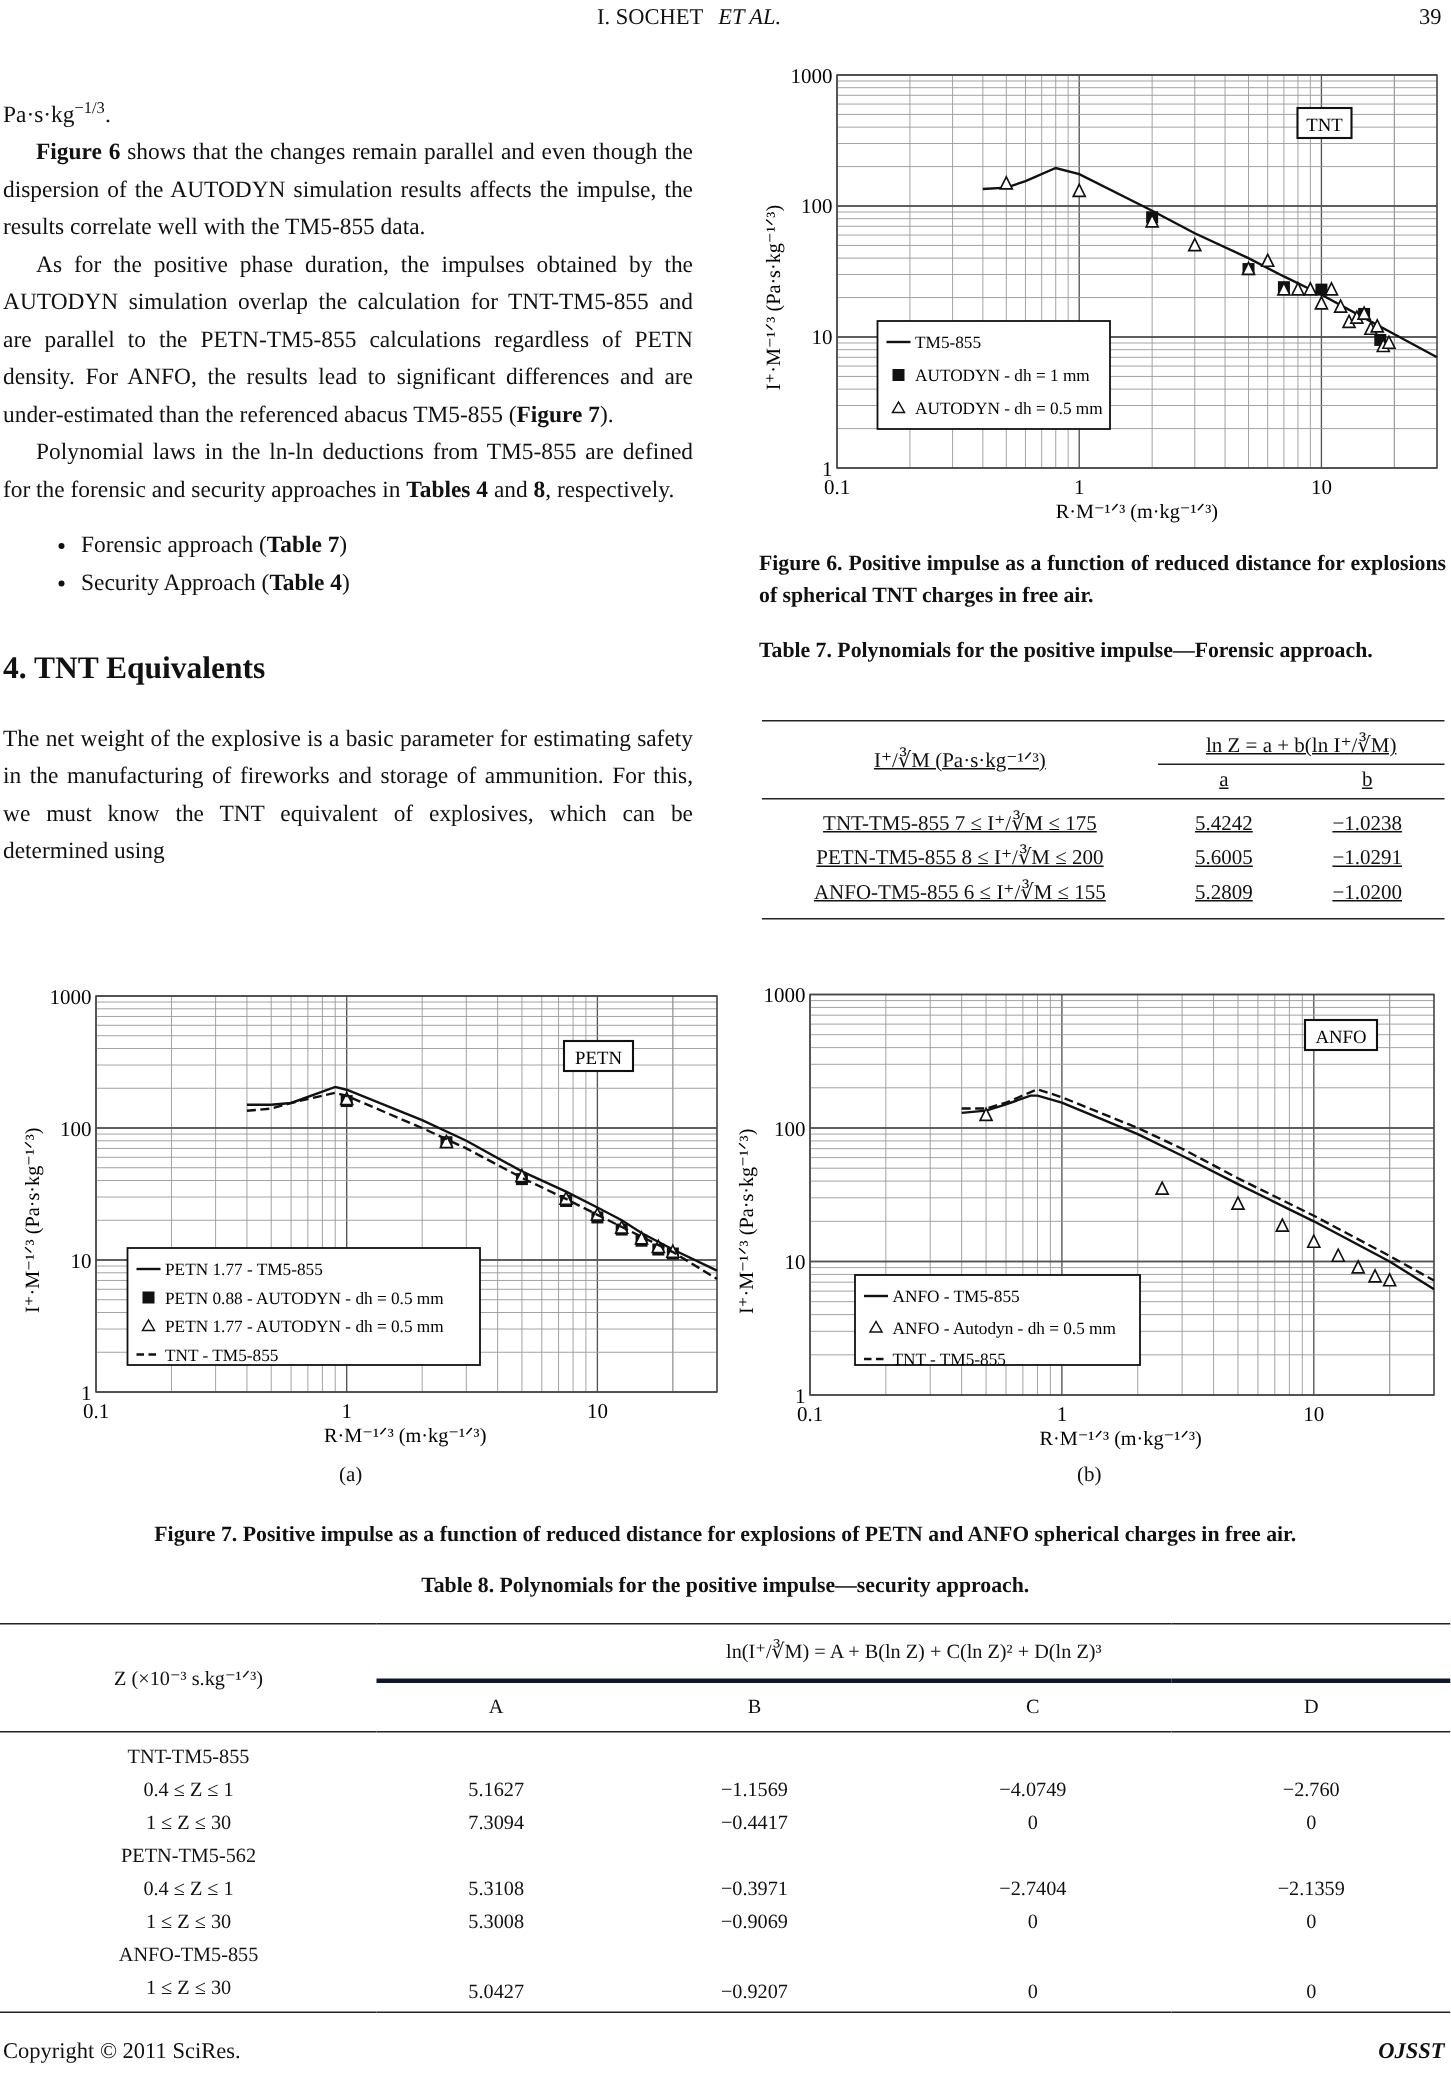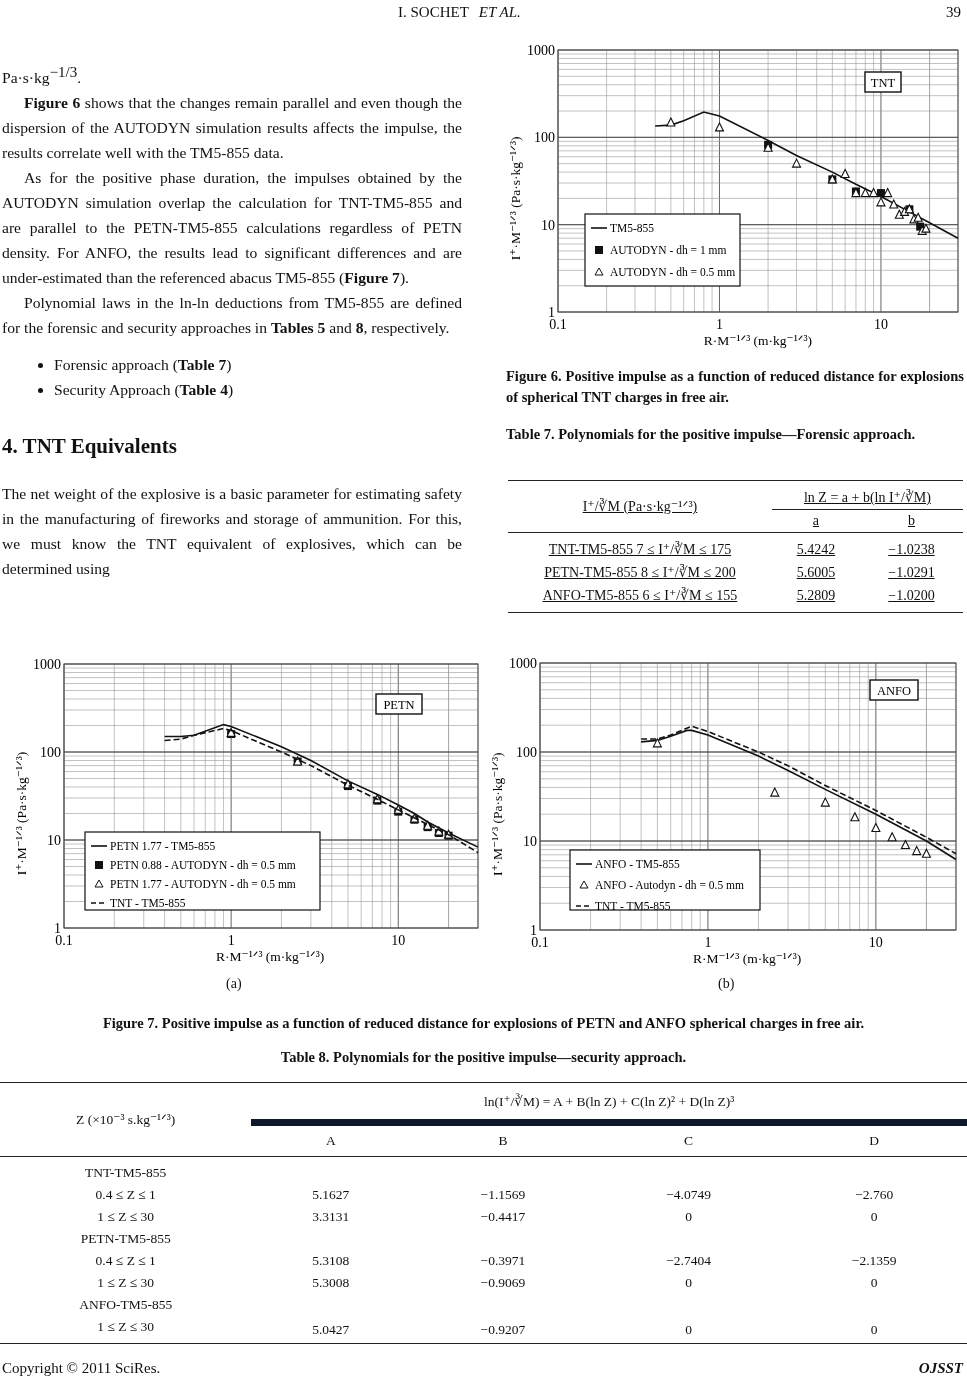--- a/index.html
+++ b/index.html
@@ -25,37 +25,37 @@
   .t7 td, .t7 th { text-align:center; font-weight:normal; padding:3px 4px; }
   .toprule { border-top:1.5px solid #222; }
   .botrule { border-bottom:1.5px solid #222; }
   .midrule { border-bottom:1px solid #222; }
   .fig7cap { left:0; top:1013px; width:967px; text-align:center; }
   .tab8cap { left:0; top:1047px; width:967px; text-align:center; }
   .t8 { left:0; top:1082px; width:967px; font-size:13.5px; }
   .t8 td, .t8 th { font-weight:normal; text-align:center; padding:1px 4px; height:20px; }
   .foot { left:2px; top:1360px; width:963px; font-size:15px; }
   .foot .jn { position:absolute; right:2px; top:0; font-weight:bold; font-style:italic;text-align:right; }
-  .sub { font-size:15px; vertical-align:super; }
+  .sub { font-size:11px; vertical-align:super; }
   svg text { font-family:"Liberation Serif", "DejaVu Serif", serif; }
   .subfig-label { font-size:14px; }
 </style>
 </head>
 <body>
 
 <div class="abs hdr">
   <span class="authors"><span>I. SOCHET</span><i>ET AL.</i></span>
   <span class="pno">39</span>
 </div>
 
 <div class="abs col-left">
   <p><span>Pa·s·kg</span><sup class="sub">−1/3</sup><span>.</span></p>
   <p class="ind"><span class="bold">Figure 6</span><span> shows that the changes remain parallel and even though the dispersion of the AUTODYN simulation results affects the impulse, the results correlate well with the TM5-855 data.</span></p>
   <p class="ind"><span>As for the positive phase duration, the impulses obtained by the AUTODYN simulation overlap the calculation for TNT-TM5-855 and are parallel to the PETN-TM5-855 calculations regardless of PETN density. For ANFO, the results lead to significant differences and are under-estimated than the referenced abacus TM5-855 (</span><span class="bold">Figure 7</span><span>).</span></p>
-  <p class="ind"><span>Polynomial laws in the ln-ln deductions from TM5-855 are defined for the forensic and security approaches in </span><span class="bold">Tables 5</span><span> and </span><span class="bold">8</span><span>, respectively.</span></p>
+  <p class="ind"><span>Polynomial laws in the ln-ln deductions from TM5-855 are defined for the forensic and security approaches in </span><span class="bold">Tables 4</span><span> and </span><span class="bold">8</span><span>, respectively.</span></p>
   <ul>
     <li><span>Forensic approach (</span><span class="bold">Table 7</span><span>)</span></li>
     <li><span>Security Approach (</span><span class="bold">Table 4</span><span>)</span></li>
   </ul>
   <h2>4. TNT Equivalents</h2>
   <p>The net weight of the explosive is a basic parameter for estimating safety in the manufacturing of fireworks and storage of ammunition. For this, we must know the TNT equivalent of explosives, which can be determined using</p>
 </div>
 
 <svg class="abs" id="fig6" style="left:495px;top:36px" width="472" height="320">
     <g>
@@ -374,21 +374,21 @@
     <text x="113" y="260" font-size="11.5">TNT - TM5-855</text>
   </svg>
 <div class="abs subfig-label" style="left:718px;top:976px">(b)</div>
 <div class="abs caption fig7cap">Figure 7. Positive impulse as a function of reduced distance for explosions of PETN and ANFO spherical charges in free air.</div>
 
 <div class="abs caption tab8cap">Table 8. Polynomials for the positive impulse—security approach.</div>
 <table class="abs t8">
   <tbody>
       <tr class="toprule">
     <td rowspan="2" class="midrule" style="width:26%">Z  (×10⁻³ s.kg⁻¹ᐟ³)</td>
-    <td colspan="4" style="border-bottom:7px solid #0f172a;height:34px">ln(I⁺/∛M) = A + B(ln Z) + C(ln Z)² + D(ln Z)³</td>
+    <td colspan="4" style="border-bottom:3px solid #0f172a;height:34px">ln(I⁺/∛M) = A + B(ln Z) + C(ln Z)² + D(ln Z)³</td>
   </tr>
   <tr class="midrule" style="height:34px">
     <td>A</td>
     <td>B</td>
     <td>C</td>
     <td>D</td>
   </tr>
   <tr>
         <td style="padding-top:6px">TNT-TM5-855</td>
         <td></td>
@@ -398,27 +398,27 @@
       </tr>
   <tr>
         <td>0.4 ≤ Z ≤ 1</td>
         <td>5.1627</td>
         <td>−1.1569</td>
         <td>−4.0749</td>
         <td>−2.760</td>
       </tr>
   <tr>
         <td>1 ≤ Z ≤ 30</td>
-        <td>3.3131</td>
+        <td>7.3094</td>
         <td>−0.4417</td>
         <td>0</td>
         <td>0</td>
       </tr>
   <tr>
-        <td>PETN-TM5-855</td>
+        <td>PETN-TM5-562</td>
         <td></td>
         <td></td>
         <td></td>
         <td></td>
       </tr>
   <tr>
         <td>0.4 ≤ Z ≤ 1</td>
         <td>5.3108</td>
         <td>−0.3971</td>
         <td>−2.7404</td>

